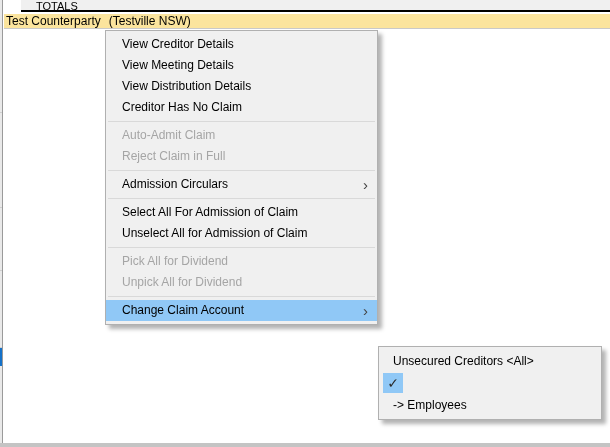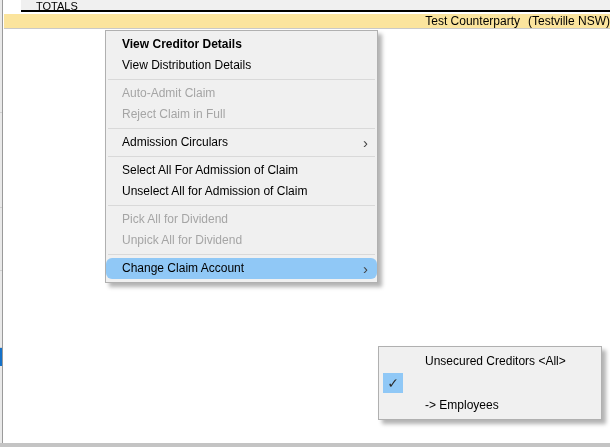--- a/index.html
+++ b/index.html
@@ -41,21 +41,20 @@
   
   .creditor-row {
     position: absolute; left: 4px; right: 0; top: 14px; height: 15px;
     background: var(--row_highlight, #fbe49d);
     border-bottom: 1px solid #c9c9c9;
     line-height: 15px;
     font-size: 12px;
     padding-left: 2px;
     white-space: nowrap;
     z-index: 2;
-    text-align: right;
   }
   .creditor-row .loc { margin-left: 8px; }
 
   
   .menu {
     position: absolute;
     background: #f0f0f0;
     border: 1px solid #b0b0b0;
     box-shadow: 4px 4px 4px rgba(0,0,0,0.30);
     padding: 3px 0;
@@ -63,33 +62,33 @@
   .main-menu { left: 105px; top: 30px; width: 273px; z-index: 10; }
   .sub-menu  { left: 378px; top: 346px; width: 224px; z-index: 11; }
 
   .menu-item {
     position: relative;
     height: 21px; line-height: 21px;
     padding-left: 16px; padding-right: 24px;
     white-space: nowrap;
     cursor: default;
   }
-  .menu-item.bold { font-weight: bold; }
+  .menu-item.bold { font-weight: normal; }
   .menu-item.disabled { color: #a5a5a5; }
-  .menu-item.highlight { background: var(--menu_highlight, #90c8f6); border-radius: 6px; }
+  .menu-item.highlight { background: var(--menu_highlight, #90c8f6); }
   .menu-sep { height: 1px; background: #d9d9d9; margin: 3px 2px; }
   .arrow {
     position: absolute; right: 9px; top: 0;
     font-size: 15px; line-height: 21px; color: #444;
   }
 
   .sub-item {
     position: relative;
     height: 22px; line-height: 22px;
-    padding-left: 46px;
+    padding-left: 14px;
     white-space: nowrap;
     cursor: default;
   }
   .check-box {
     position: absolute; left: 4px; top: 1px;
     width: 20px; height: 20px;
     background: var(--check_highlight, #90c8f6);
     text-align: center;
     font-size: 14px; line-height: 20px;
     color: #2b2b2b;
@@ -115,21 +114,23 @@
 <div class="totals-row">
   <span>TOTALS</span>
 </div>
 
 <div class="creditor-row">
   <span>Test Counterparty</span><span class="loc">(Testville NSW)</span>
 </div>
 
 <div class="menu main-menu">
   <div class="menu-item bold">View Creditor Details</div>
+  <div class="menu-item">View Meeting Details</div>
   <div class="menu-item">View Distribution Details</div>
+  <div class="menu-item">Creditor Has No Claim</div>
 
   <div class="menu-sep"></div>
 
   <div class="menu-item disabled">Auto-Admit Claim</div>
   <div class="menu-item disabled">Reject Claim in Full</div>
 
   <div class="menu-sep"></div>
 
   <div class="menu-item">
     <span>Admission Circulars</span>

